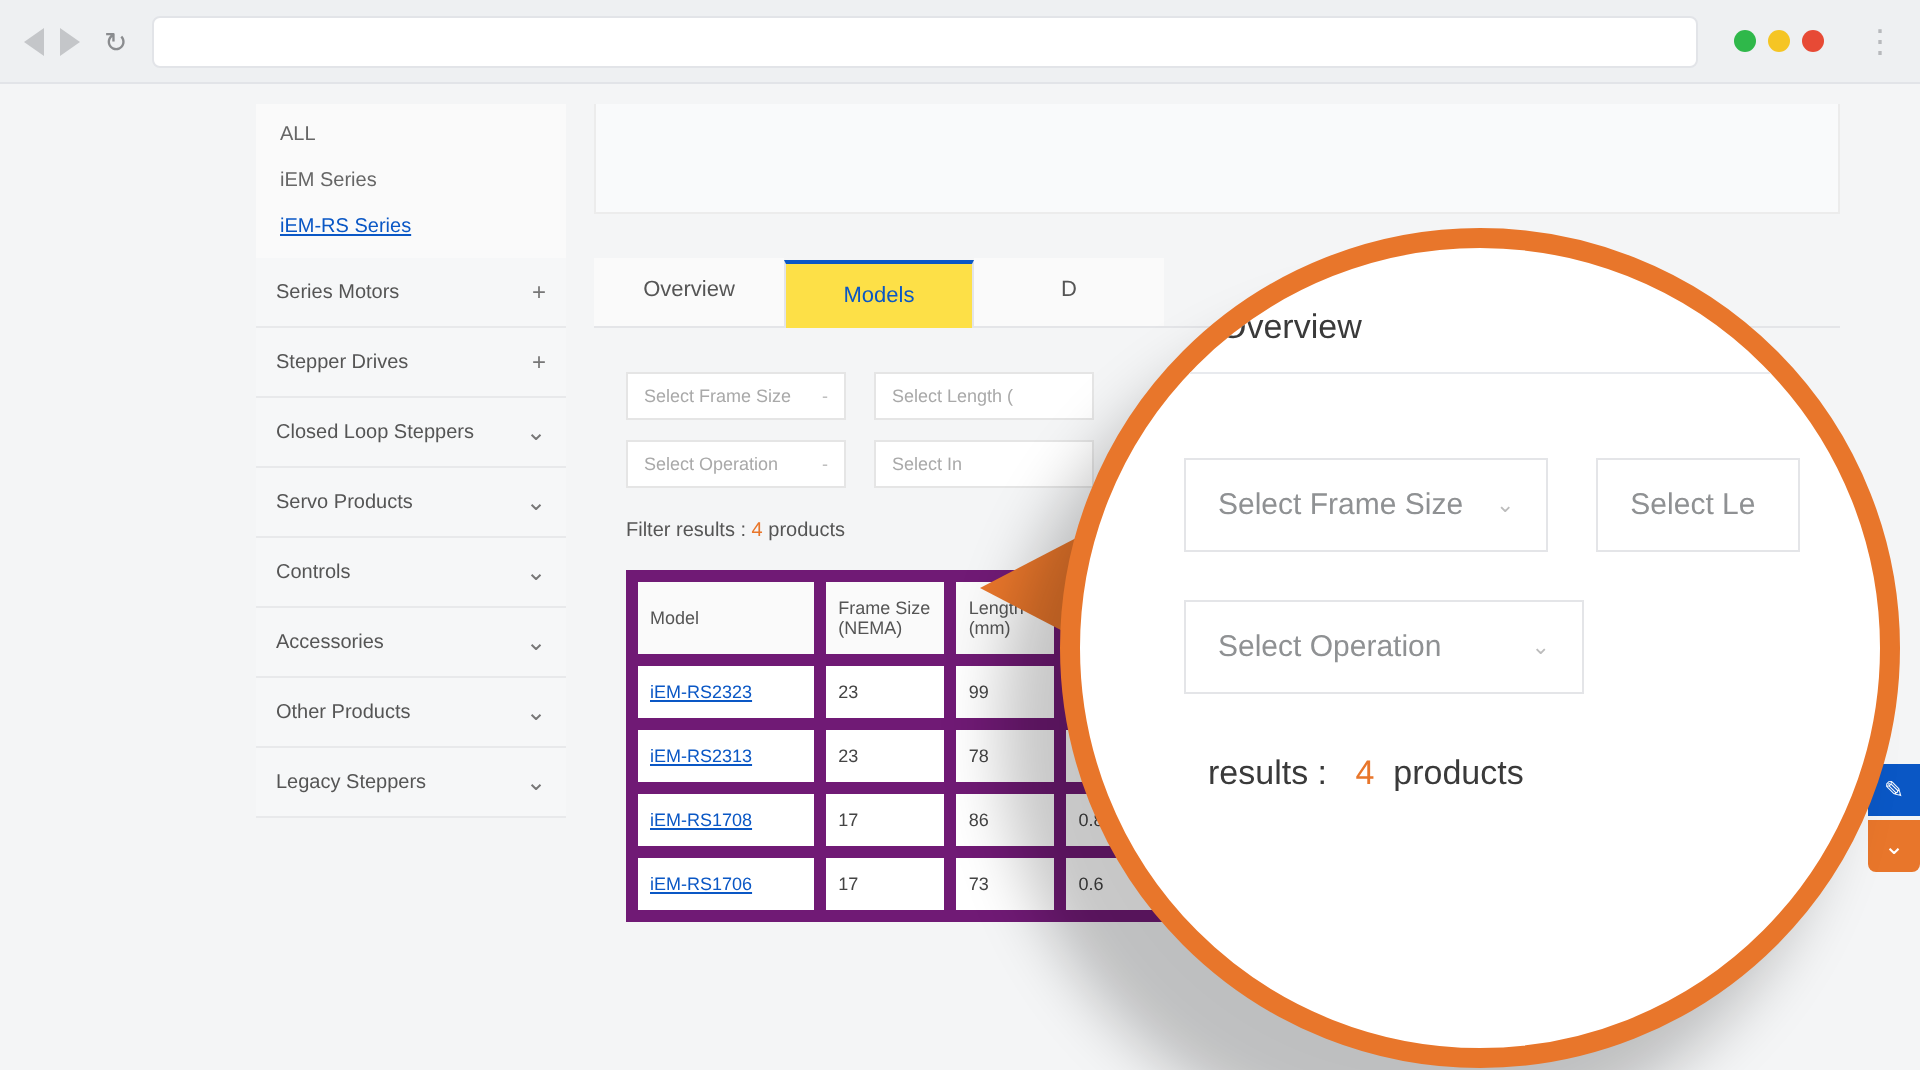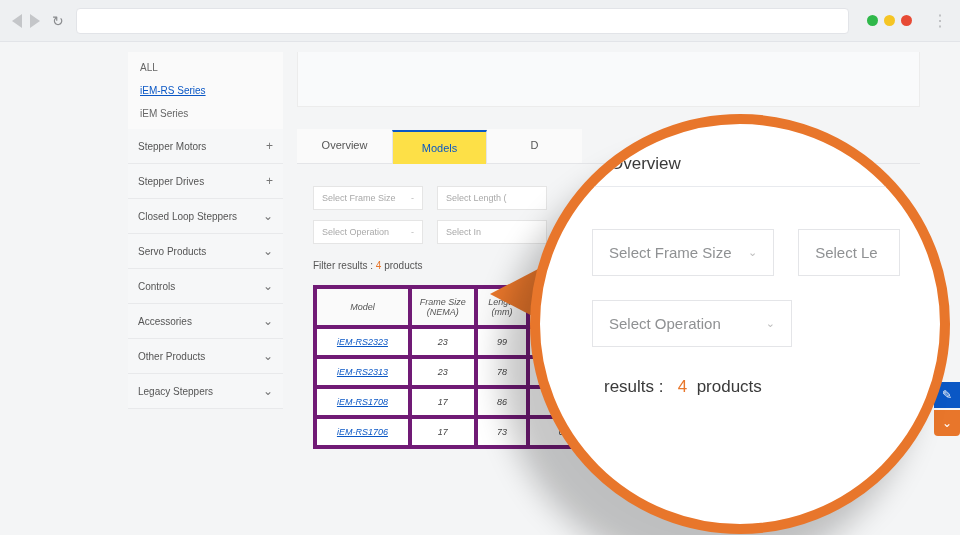--- a/index.html
+++ b/index.html
@@ -97,23 +97,22 @@
     font-size:10px; color:#555; padding:6px 16px 14px 16px;
   }
   .results .count { color:#e8762b; }
 
   table.products {
     margin-left:16px;
     border-collapse:collapse; font-size:9px; color:#444;
     width:580px;
   }
   table.products th, table.products td {
-    border:4px solid #701a75; padding:8px 6px; text-align:center;
+    border:6px solid #701a75; padding:8px 6px; text-align:left;
     background:#fff;
-    font-style:italic;
   }
   table.products th {
     background:#fafafa; font-weight:normal; color:#555;
   }
   table.products td.model a { color:#0a57c5; text-decoration:underline; }
 
   
   .fab {
     position:absolute; right:0; width:26px; height:26px;
     display:flex; align-items:center; justify-content:center;
@@ -179,25 +178,25 @@
     <div class="dot r"></div>
   </div>
   <span class="more">⋮</span>
 </div>
 
 <div class="viewport">
 
   <div class="sidebar">
     <div class="inner-list">
       <div class="inner-item">ALL</div>
+      <div class="inner-item">iEM Series</div>
       <div class="inner-item active">iEM-RS Series</div>
-      <div class="inner-item">iEM Series</div>
-    </div>
-    <div class="cat">
-      <span>Stepper Motors</span>
+    </div>
+    <div class="cat">
+      <span>Series Motors</span>
       <span class="plus">+</span>
     </div>
     <div class="cat">
       <span>Stepper Drives</span>
       <span class="plus">+</span>
     </div>
     <div class="cat">
       <span>Closed Loop Steppers</span>
       <span class="plus">⌄</span>
     </div>

